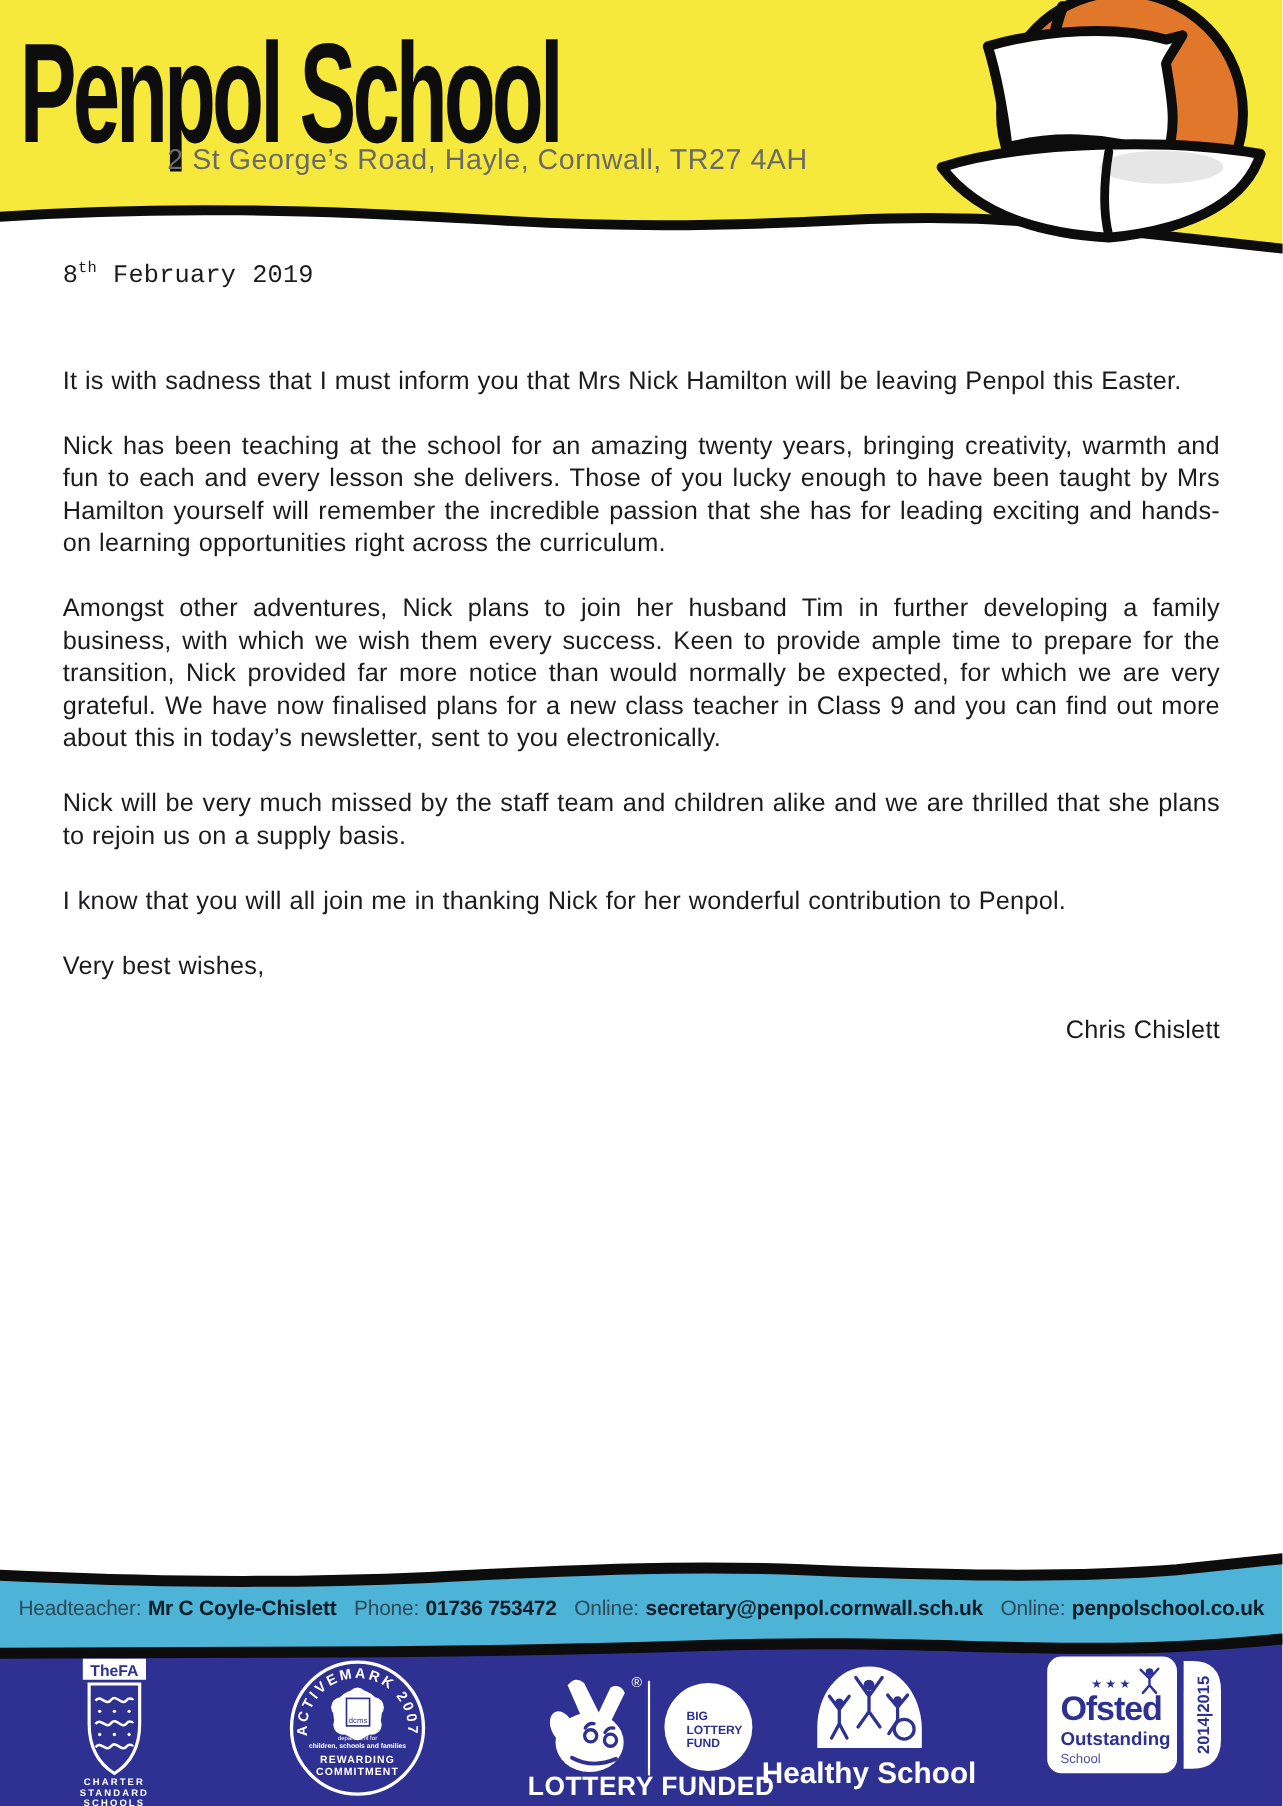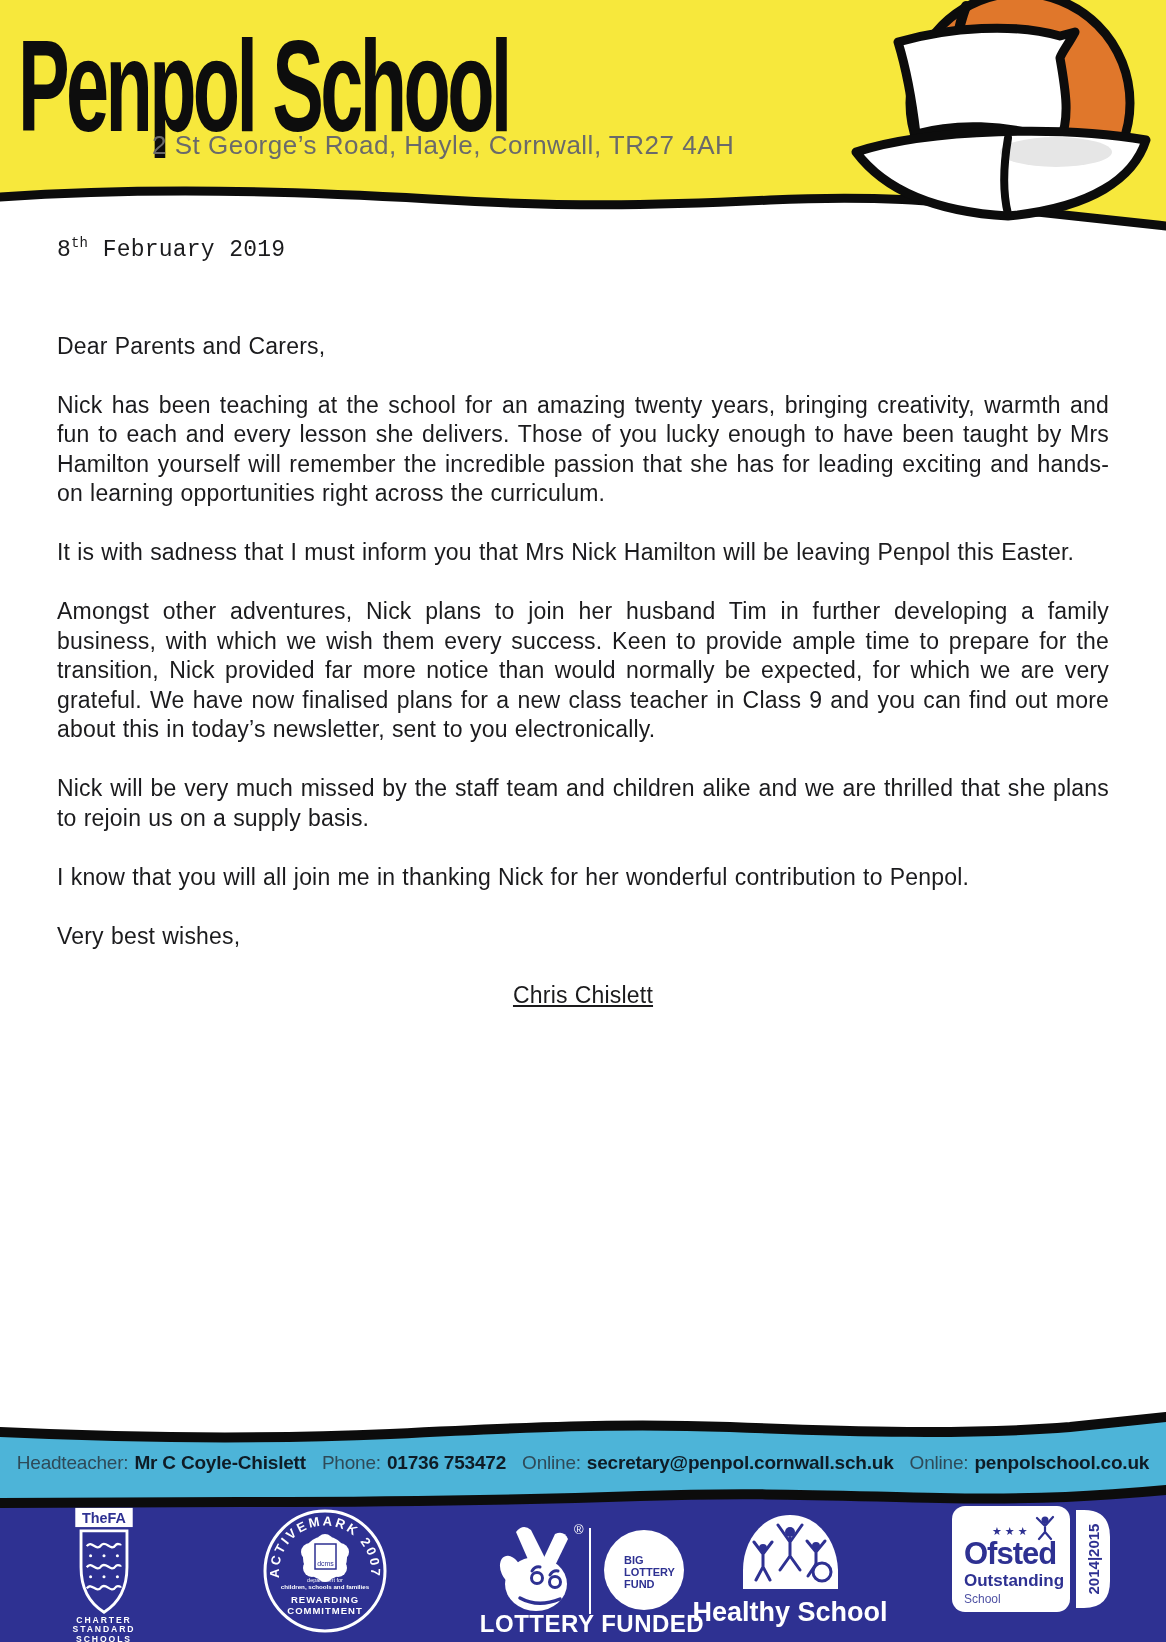--- a/index.html
+++ b/index.html
@@ -22,21 +22,21 @@
   
   .letter{
     position:absolute;top:236px;left:57px;width:1052px;
     font-size:23px;line-height:29.5px;color:#1b1b1d;
     letter-spacing:0.2px;word-spacing:0.5px;
   }
   .letter p{margin:0 0 29.5px 0;text-align:justify;}
   .letter p.no-just{text-align:left;}
   .letter .date{margin-bottom:66px;text-align:left;font-family:Liberation Mono, monospace;}
   .letter .date sup{font-size:14px;vertical-align:super;line-height:0;}
-  .letter .signature{margin:0;text-align:center;text-decoration:underline;}
+  .letter .signature{margin:0;text-align:right;}
   
   .footer-wrap{position:absolute;left:0;bottom:0;width:1166px;height:232px;}
   .footer-wrap > svg{display:block;position:absolute;top:0;left:0;}
   .contact-bar{
     position:absolute;top:42px;left:0;width:1166px;z-index:2;
     display:flex;justify-content:center;gap:16px;
     font-size:19px;letter-spacing:-0.2px;white-space:nowrap;
   }
   .contact-item{display:flex;gap:6px;}
   .contact-label{color:#2e4a58;}
@@ -68,24 +68,23 @@
       <path d="M1008,138 C1003,168 1003,194 1008,214" fill="none" stroke="#0c0c0c" stroke-width="8" stroke-linecap="round"></path>
     </g>
   </svg>
   <div class="brand-title">Penpol School</div>
   <div class="brand-address">2 St George’s Road, Hayle, Cornwall, TR27 4AH</div>
 </div>
 
 <div class="letter">
   <p class="date"><span>8</span><sup>th</sup><span> February 2019</span></p>
 
-  <p class="no-just">Dear Parents and Carers,</p>
-
+
+  <p>It is with sadness that I must inform you that Mrs Nick Hamilton will be leaving Penpol this Easter.</p>
   <p>Nick has been teaching at the school for an amazing twenty years, bringing creativity, warmth and fun to each and every lesson she delivers. Those of you lucky enough to have been taught by Mrs Hamilton yourself will remember the incredible passion that she has for leading exciting and hands-on learning opportunities right across the curriculum.</p>
-  <p>It is with sadness that I must inform you that Mrs Nick Hamilton will be leaving Penpol this Easter.</p>
   <p>Amongst other adventures, Nick plans to join her husband Tim in further developing a family business, with which we wish them every success.  Keen to provide ample time to prepare for the transition, Nick provided far more notice than would normally be expected, for which we are very grateful. We have now finalised plans for a new class teacher in Class 9 and you can find out more about this in today’s newsletter, sent to you electronically.</p>
   <p>Nick will be very much missed by the staff team and children alike and we are thrilled that she plans to rejoin us on a supply basis.</p>
   <p>I know that you will all join me in thanking Nick for her wonderful contribution to Penpol.</p>
 
   <p class="no-just">Very best wishes,</p>
 
   <p class="signature">Chris Chislett</p>
 </div>
 
 <div class="footer-wrap">

